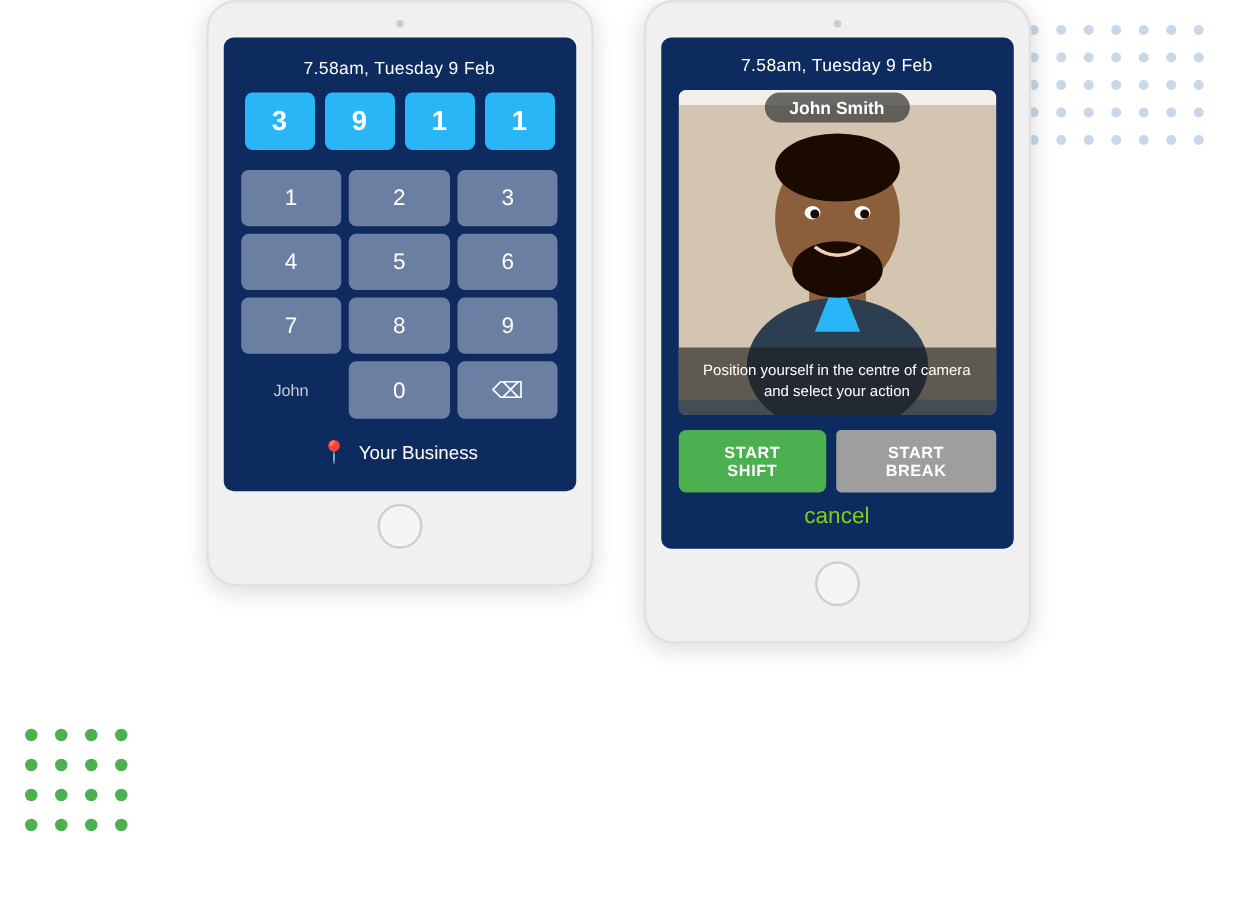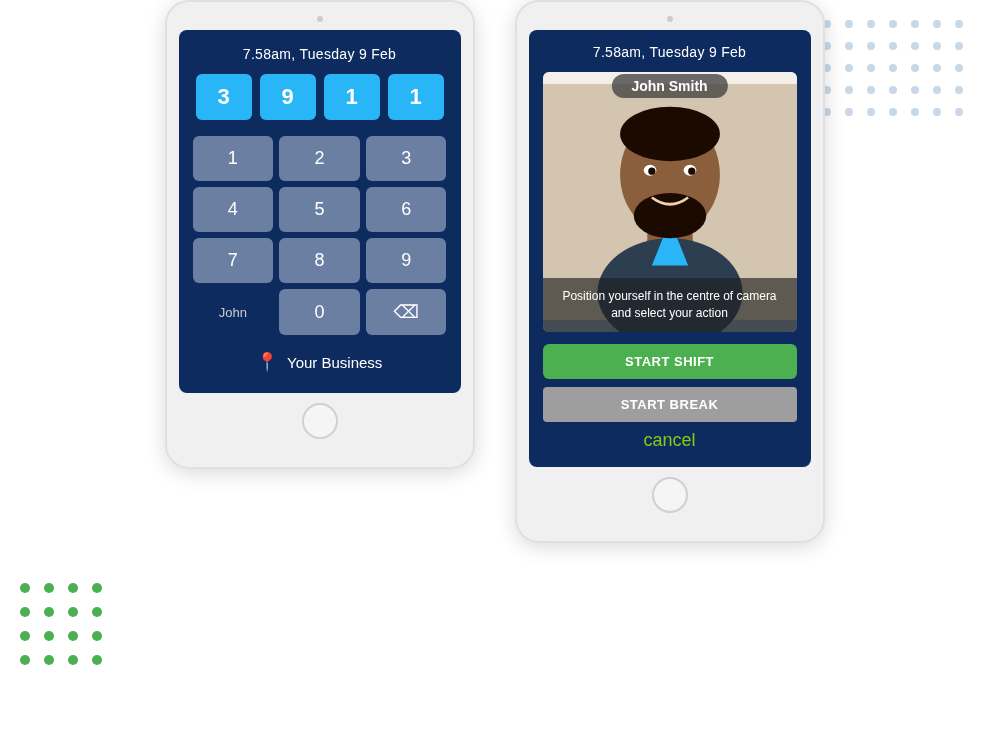--- a/index.html
+++ b/index.html
@@ -230,21 +230,20 @@
       padding: 10px 12px;
       line-height: 1.4;
     }
 
     
     .action-buttons {
       display: flex;
       gap: 8px;
       justify-content: center;
       margin-bottom: 8px;
-      flex-direction: column;
     }
 
     .btn-start-shift {
       background: #4caf50;
       color: white;
       border: none;
       border-radius: 6px;
       padding: 10px 16px;
       font-size: 13px;
       font-weight: 700;

